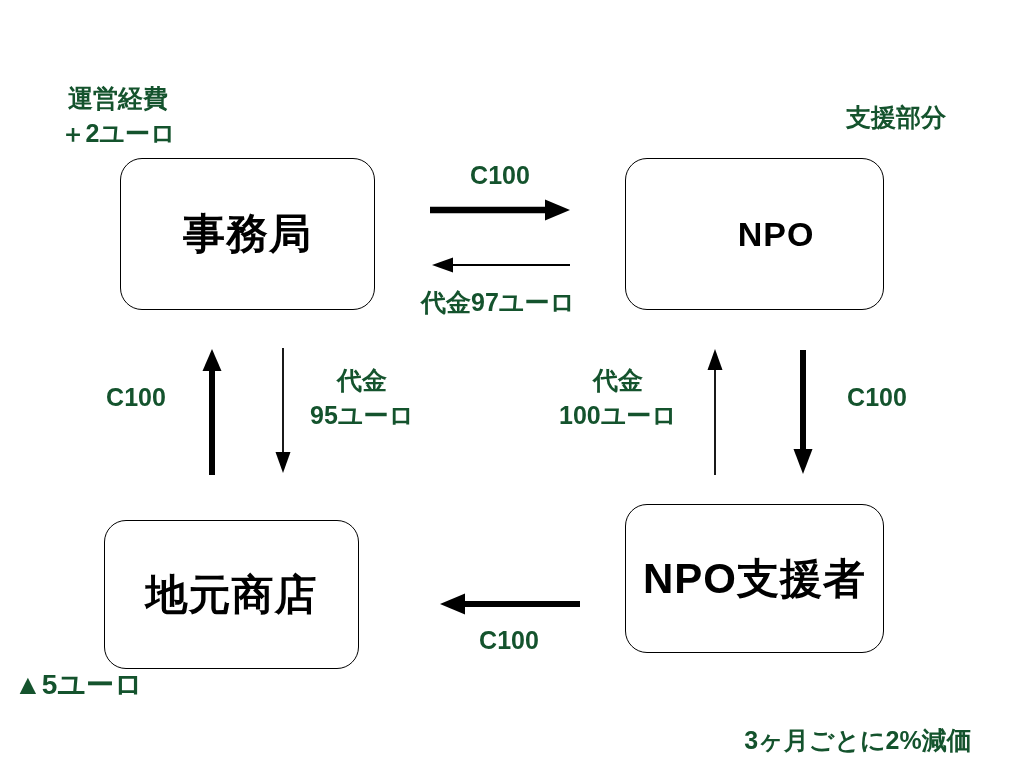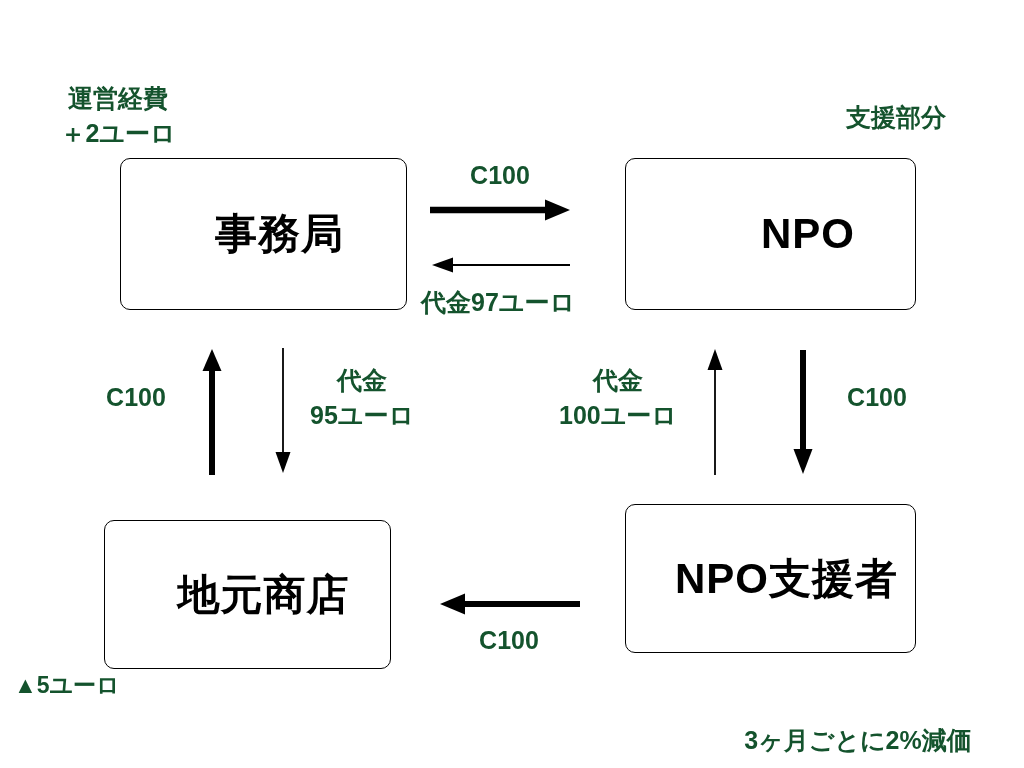--- a/index.html
+++ b/index.html
@@ -4,30 +4,30 @@
 <style>
   html,body{margin:0;padding:0;background:#ffffff;}
   .stage{
     position:relative;width:1024px;height:768px;background:#ffffff;
     overflow:hidden;color:#000;
     font-family:"Liberation Sans","DejaVu Sans",sans-serif;
   }
   .arrows{position:absolute;left:0;top:0;width:1024px;height:768px;}
   .node{
     position:absolute;background:#ffffff;border:1.6px solid #000000;
-    border-radius:10px;display:flex;align-items:center;justify-content:center;padding-left:32px;
+    border-radius:22px;display:flex;align-items:center;justify-content:center;
   }
   .node-label{font-size:42px;font-weight:700;letter-spacing:1px;white-space:nowrap;}
-  .node-npo .node-label{font-size:42px;margin-left:43px;}
+  .node-npo .node-label{font-size:34px;margin-left:43px;}
   .flabel{
     position:absolute;font-size:25px;font-weight:700;line-height:35px;
     white-space:nowrap;color:#14532d;
   }
   .center{transform:translate(-50%,-50%);text-align:center;}
-  .note-left{text-align:left;line-height:30px;font-size:23px;}
+  .note-left{text-align:left;line-height:30px;font-size:28px;}
 </style>
 </head>
 <body>
 
 <div class="stage">
 
   <svg class="arrows" viewBox="0 0 1024 768">
 
     <g>
       <line x1="430" y1="210" x2="546" y2="210" stroke="#000" stroke-width="6.5"></line>

